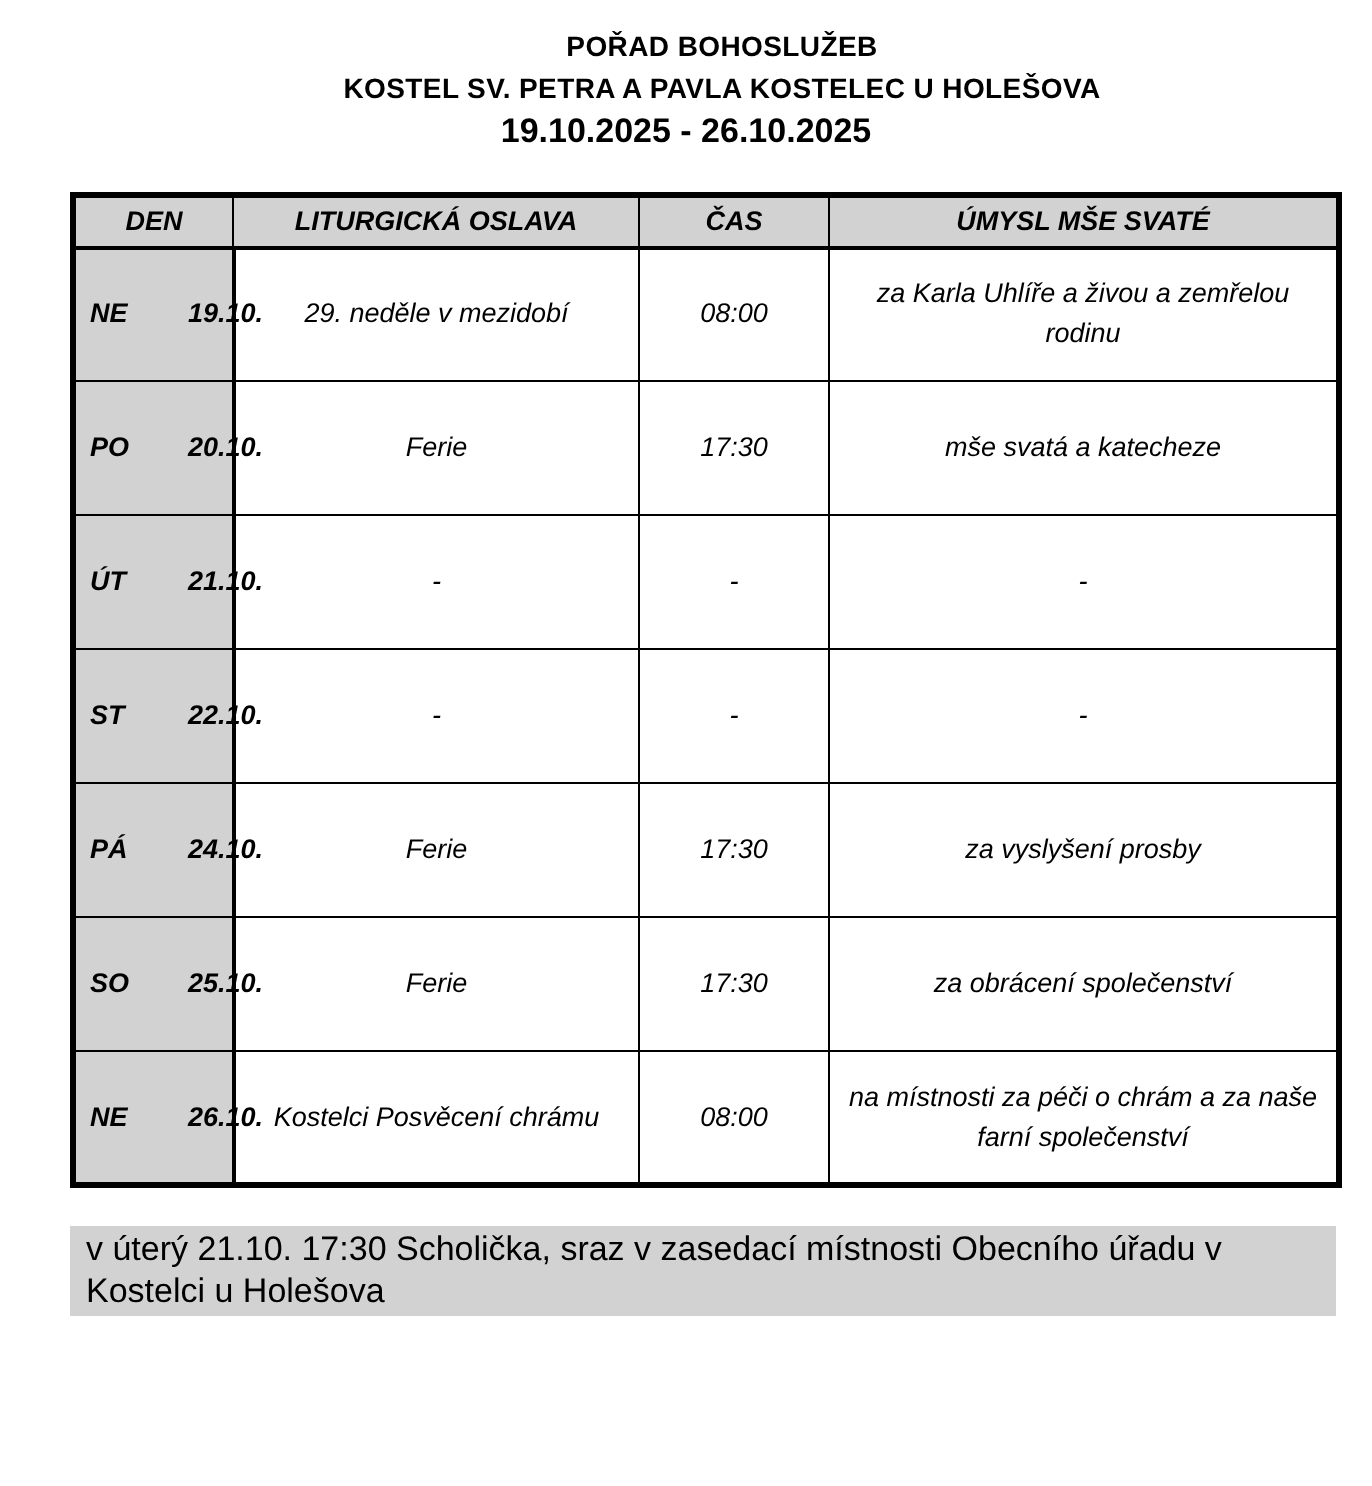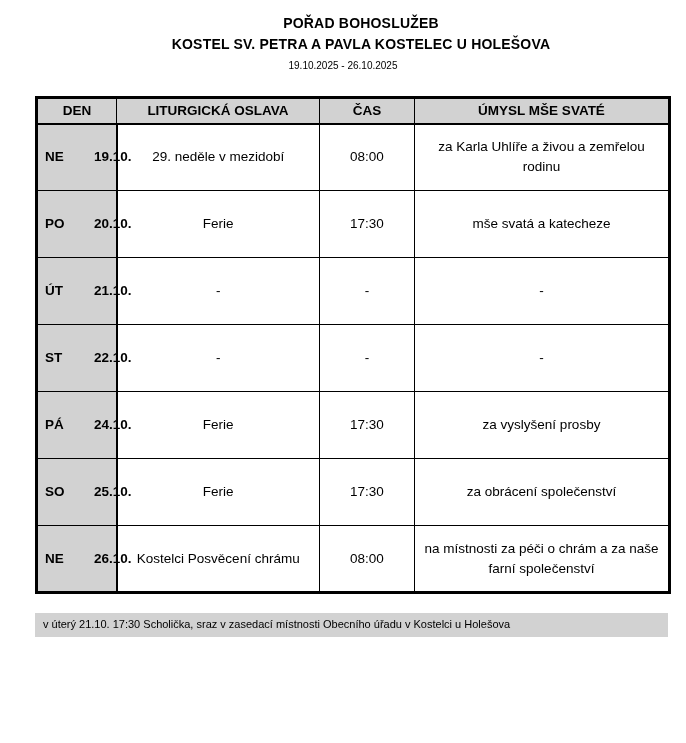--- a/index.html
+++ b/index.html
@@ -24,30 +24,31 @@
     text-align:center;
   }
   .doc-header .title-line{
     font-size:14px;
     font-weight:bold;
     line-height:21px;
     letter-spacing:0.2px;
     margin-left:36px;
   }
   .doc-header .date-line{
-    font-size:10px;
-    font-weight:normal;
+    font-size:17px;
+    font-weight:bold;
     line-height:21px;
   }
   table.schedule{
     margin:20px 0 0 35px;
     width:633px;
     border-collapse:collapse;
     table-layout:fixed;
     border:3px solid var(--border-black,#000);
+    font-style:italic;
   }
   col.c-den{width:80px;}
   col.c-oslava{width:203px;}
   col.c-cas{width:95px;}
   col.c-umysl{width:255px;}
   table.schedule th{
     background:var(--cell-gray,#d2d2d2);
     font-size:13.5px;
     font-weight:bold;
     height:26px;
@@ -78,21 +79,21 @@
     display:inline-block;
     min-width:24px;
   }
   table.schedule td.day-cell .day-date{
     margin-left:25px;
   }
   .footer-note{
     margin:19px 0 0 35px;
     width:633px;
     background:var(--cell-gray,#d2d2d2);
-    font-size:11px;
+    font-size:17px;
     line-height:21px;
     padding:1px 8px 2px 8px;
   }
 </style>
 </head>
 <body>
 
 <div class="page">
 
   <div class="doc-header">

